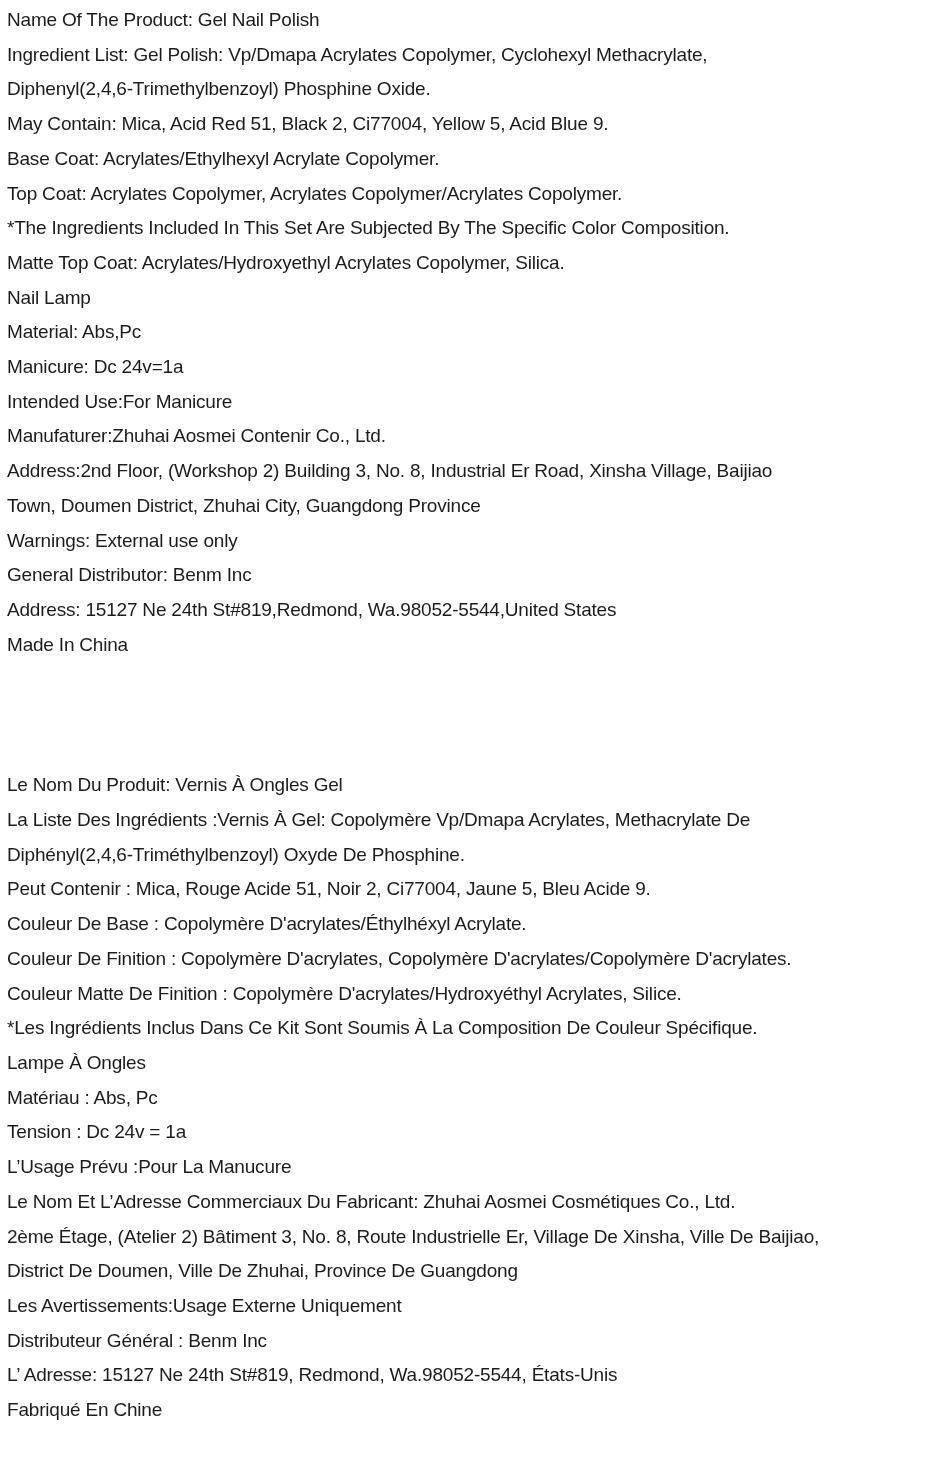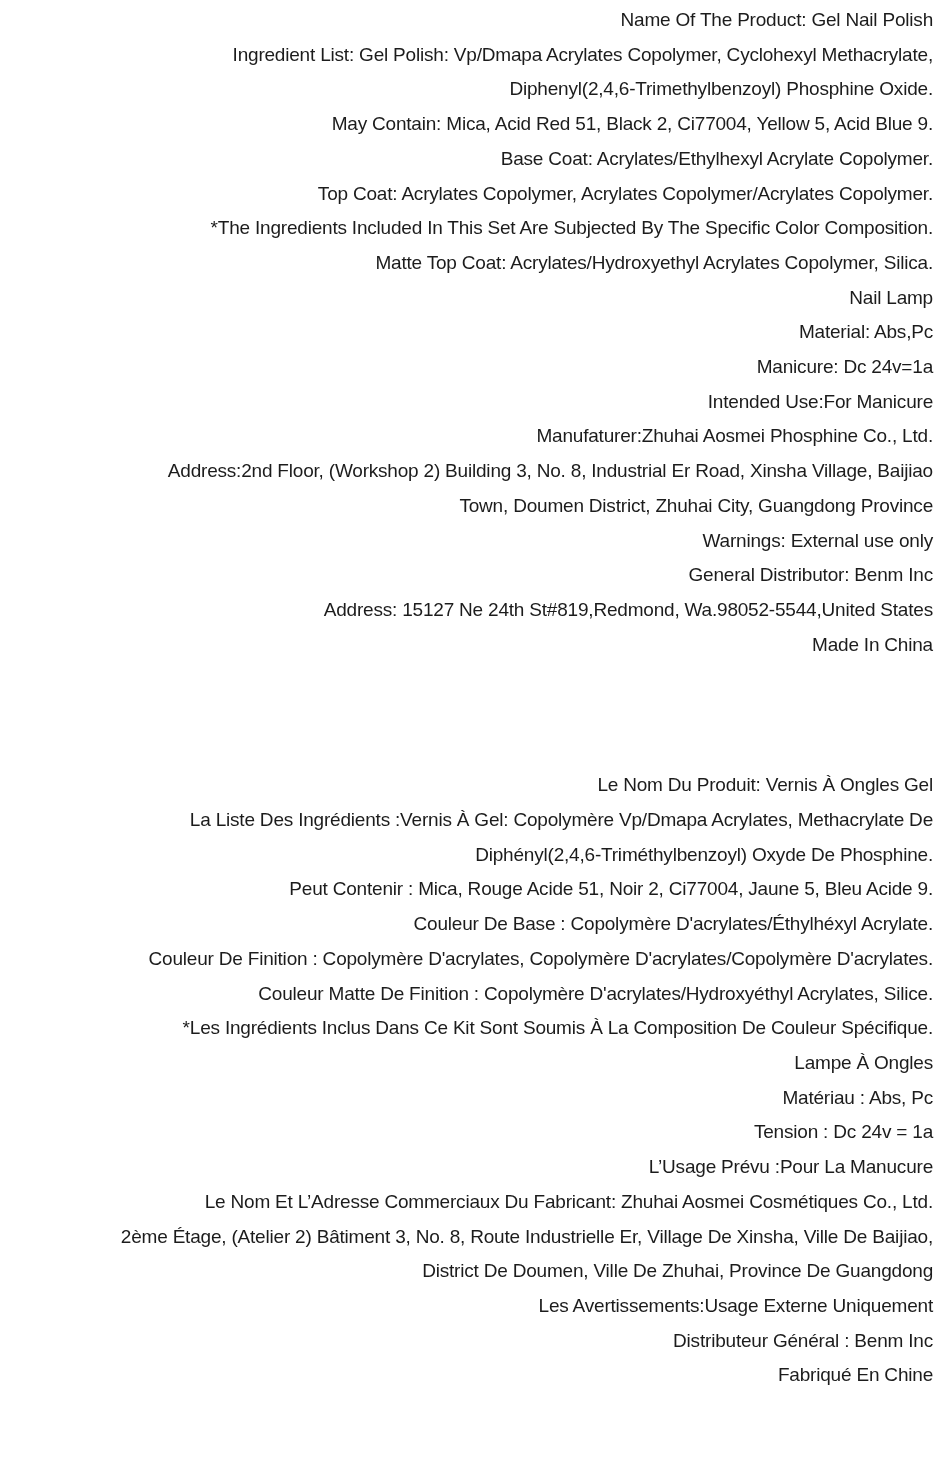--- a/index.html
+++ b/index.html
@@ -10,21 +10,20 @@
     position: relative;
     width: 935px;
     height: 1484px;
     background: #ffffff;
     overflow: hidden;
     font-family: "Liberation Sans", "DejaVu Sans", sans-serif;
   }
   .text-block {
     padding-left: 7px;
     padding-right: 2px;
-    text-align: right;
   }
   .text-block.english { padding-top: 3px; }
   .text-block.french  { margin-top: 106px; }
   .line {
     font-size: 19px;
     line-height: 34.7px;
     color: #1c1c1c;
     letter-spacing: -0.2px;
     white-space: nowrap;
   }
@@ -39,21 +38,21 @@
       <div class="line">Diphenyl(2,4,6-Trimethylbenzoyl) Phosphine Oxide.</div>
       <div class="line">May Contain: Mica, Acid Red 51, Black 2, Ci77004, Yellow 5, Acid Blue 9.</div>
       <div class="line">Base Coat: Acrylates/Ethylhexyl Acrylate Copolymer.</div>
       <div class="line">Top Coat: Acrylates Copolymer, Acrylates Copolymer/Acrylates Copolymer.</div>
       <div class="line">*The Ingredients Included In This Set Are Subjected By The Specific Color Composition.</div>
       <div class="line">Matte Top Coat: Acrylates/Hydroxyethyl Acrylates Copolymer, Silica.</div>
       <div class="line">Nail Lamp</div>
       <div class="line">Material: Abs,Pc</div>
       <div class="line">Manicure: Dc 24v=1a</div>
       <div class="line">Intended Use:For Manicure</div>
-      <div class="line">Manufaturer:Zhuhai Aosmei Phosphine Co., Ltd.</div>
+      <div class="line">Manufaturer:Zhuhai Aosmei Contenir Co., Ltd.</div>
       <div class="line">Address:2nd Floor, (Workshop 2) Building 3, No. 8, Industrial Er Road, Xinsha Village, Baijiao</div>
       <div class="line">Town, Doumen District, Zhuhai City, Guangdong Province</div>
       <div class="line">Warnings: External use only</div>
       <div class="line">General Distributor: Benm Inc</div>
       <div class="line">Address: 15127 Ne 24th St#819,Redmond, Wa.98052-5544,United States</div>
       <div class="line">Made In China</div>
     </section>
   <section class="text-block french">
       <div class="line">Le Nom Du Produit: Vernis À Ongles Gel</div>
       <div class="line">La Liste Des Ingrédients :Vernis À Gel: Copolymère Vp/Dmapa Acrylates, Methacrylate De</div>
@@ -65,15 +64,16 @@
       <div class="line">*Les Ingrédients Inclus Dans Ce Kit Sont Soumis À La Composition De Couleur Spécifique.</div>
       <div class="line">Lampe À Ongles</div>
       <div class="line">Matériau : Abs, Pc</div>
       <div class="line">Tension : Dc 24v = 1a</div>
       <div class="line">L’Usage Prévu :Pour La Manucure</div>
       <div class="line">Le Nom Et L’Adresse Commerciaux Du Fabricant: Zhuhai Aosmei Cosmétiques Co., Ltd.</div>
       <div class="line">2ème Étage, (Atelier 2) Bâtiment 3, No. 8, Route Industrielle Er, Village De Xinsha, Ville De Baijiao,</div>
       <div class="line">District De Doumen, Ville De Zhuhai, Province De Guangdong</div>
       <div class="line">Les Avertissements:Usage Externe Uniquement</div>
       <div class="line">Distributeur Général : Benm Inc</div>
+      <div class="line">L’ Adresse: 15127 Ne 24th St#819, Redmond, Wa.98052-5544, États-Unis</div>
       <div class="line">Fabriqué En Chine</div>
     </section>
 </div>
 
 </body></html>

